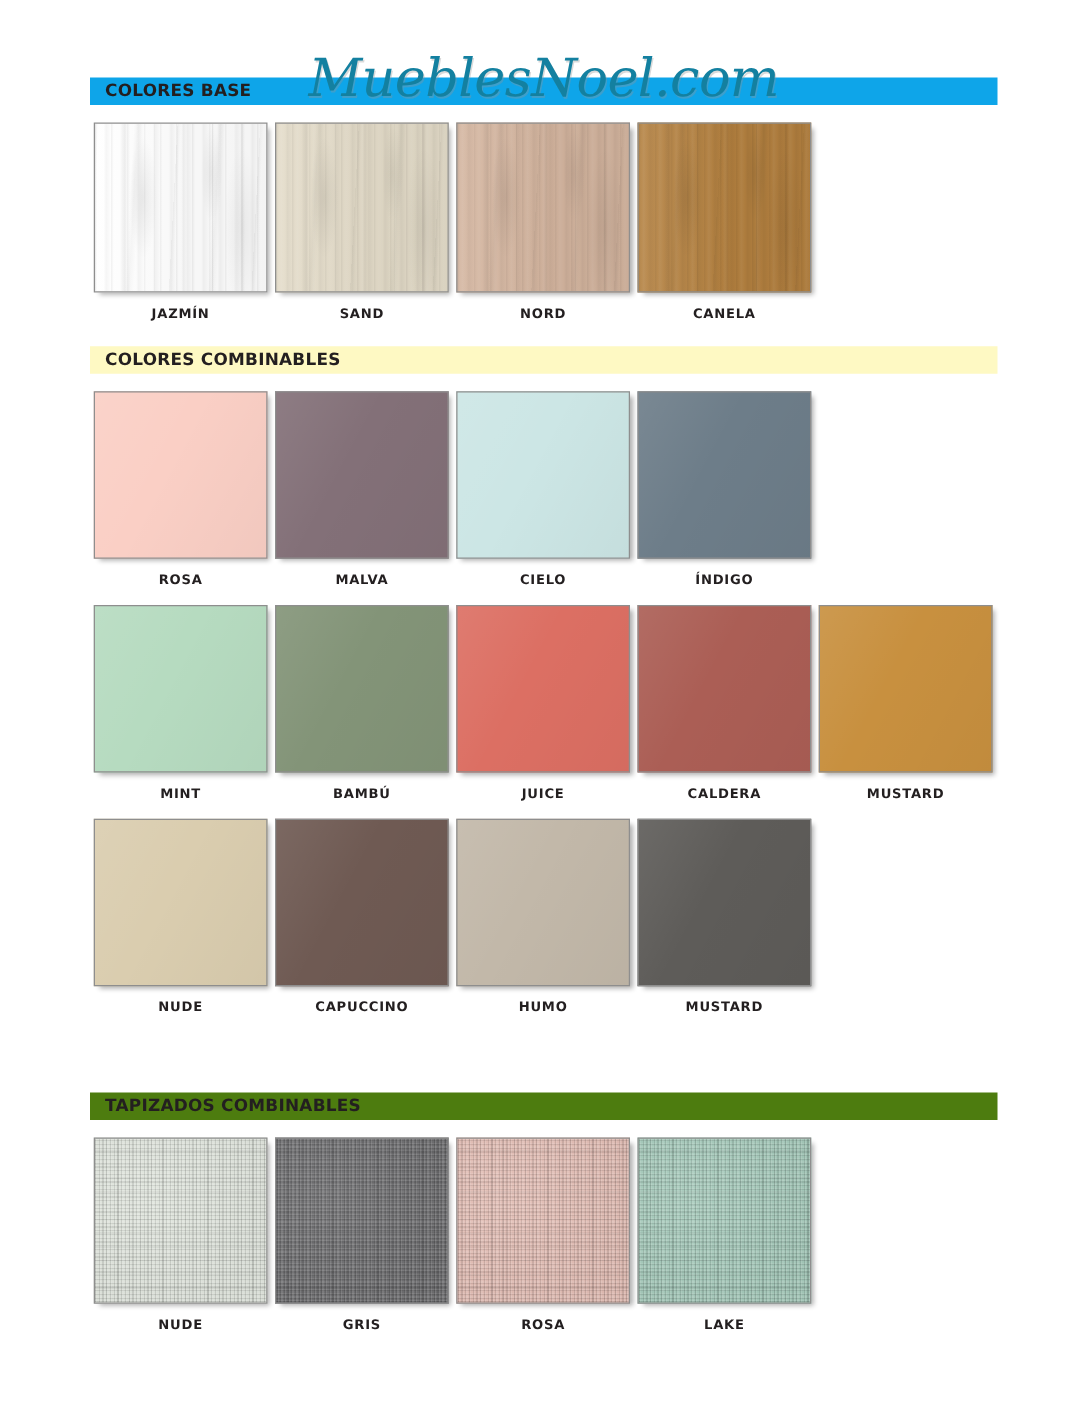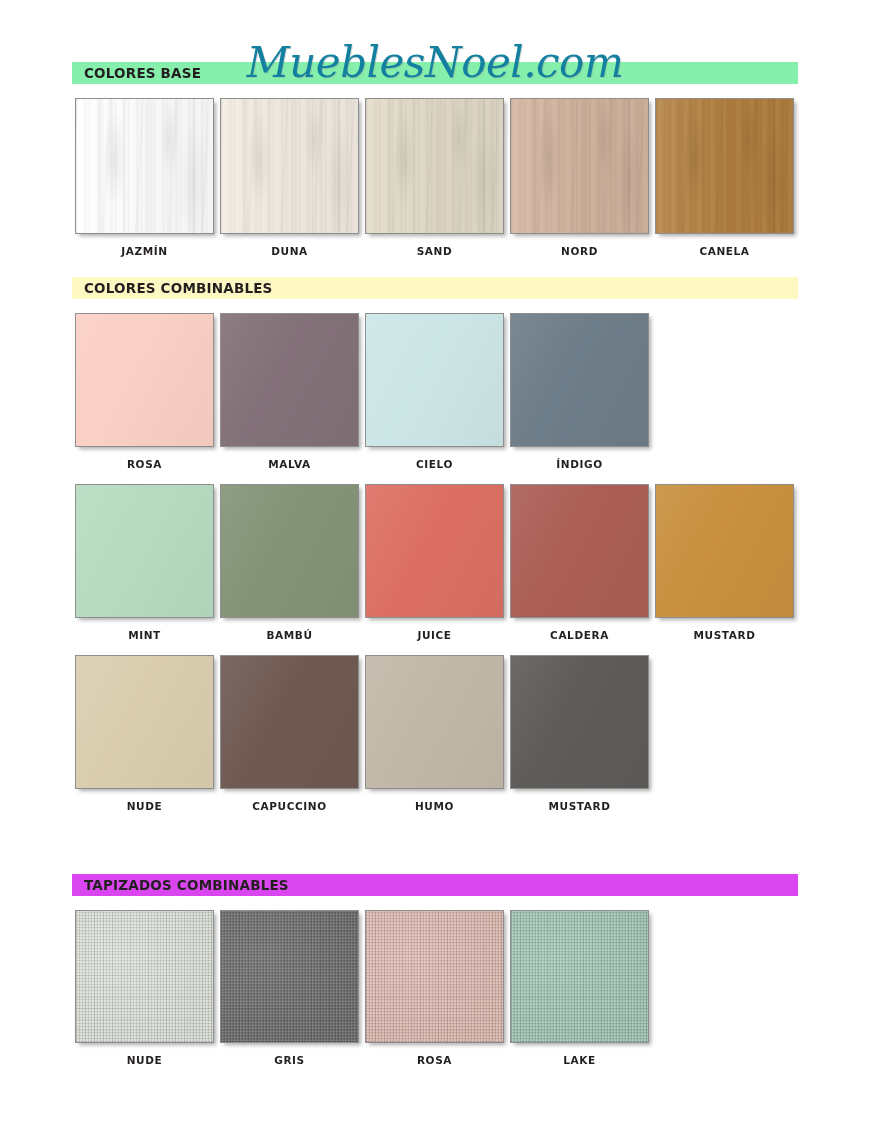--- a/index.html
+++ b/index.html
@@ -172,34 +172,30 @@
 </style>
 </head>
 <body>
 
 <div class="page">
 
   <div class="brand">
     <span class="brand-title" style="color: rgb(19, 128, 160);">MueblesNoel.com</span>
   </div>
 
-  <div class="section-banner" style="background-color: #86efac;">
+  <div class="section-banner" style="background-color: #0ea5e9;">
     <span class="section-banner-label">COLORES BASE</span>
   </div>
   <div class="spacer-sm"></div>
   <div class="swatch-row">
     <div class="swatch-cell">
       <div class="swatch swatch-base wood" style="background-color: rgb(255, 255, 255);"></div>
       <div class="swatch-label">JAZMÍN</div>
     </div>
     <div class="swatch-cell">
-      <div class="swatch swatch-base wood" style="background-color: rgb(243, 236, 225);"></div>
-      <div class="swatch-label">DUNA</div>
-    </div>
-    <div class="swatch-cell">
       <div class="swatch swatch-base wood" style="background-color: rgb(227, 219, 200);"></div>
       <div class="swatch-label">SAND</div>
     </div>
     <div class="swatch-cell">
       <div class="swatch swatch-base wood" style="background-color: rgb(211, 180, 158);"></div>
       <div class="swatch-label">NORD</div>
     </div>
     <div class="swatch-cell">
       <div class="swatch swatch-base wood" style="background-color: rgb(179, 128, 63);"></div>
       <div class="swatch-label">CANELA</div>
@@ -274,21 +270,21 @@
     </div>
     <div class="swatch-cell">
       <div class="swatch solid" style="background-color: rgb(94, 92, 89);"></div>
       <div class="swatch-label">MUSTARD</div>
     </div>
     <div class="swatch-cell"></div>
   </div>
 
   <div class="spacer-lg"></div>
 
-  <div class="section-banner" style="background-color: #d946ef;">
+  <div class="section-banner" style="background-color: #4d7c0f;">
     <span class="section-banner-label">TAPIZADOS COMBINABLES</span>
   </div>
   <div class="spacer-sm"></div>
 
   <div class="swatch-row">
     <div class="swatch-cell">
       <div class="swatch fabric" style="background-color: rgb(223, 228, 220);"></div>
       <div class="swatch-label">NUDE</div>
     </div>
     <div class="swatch-cell">

